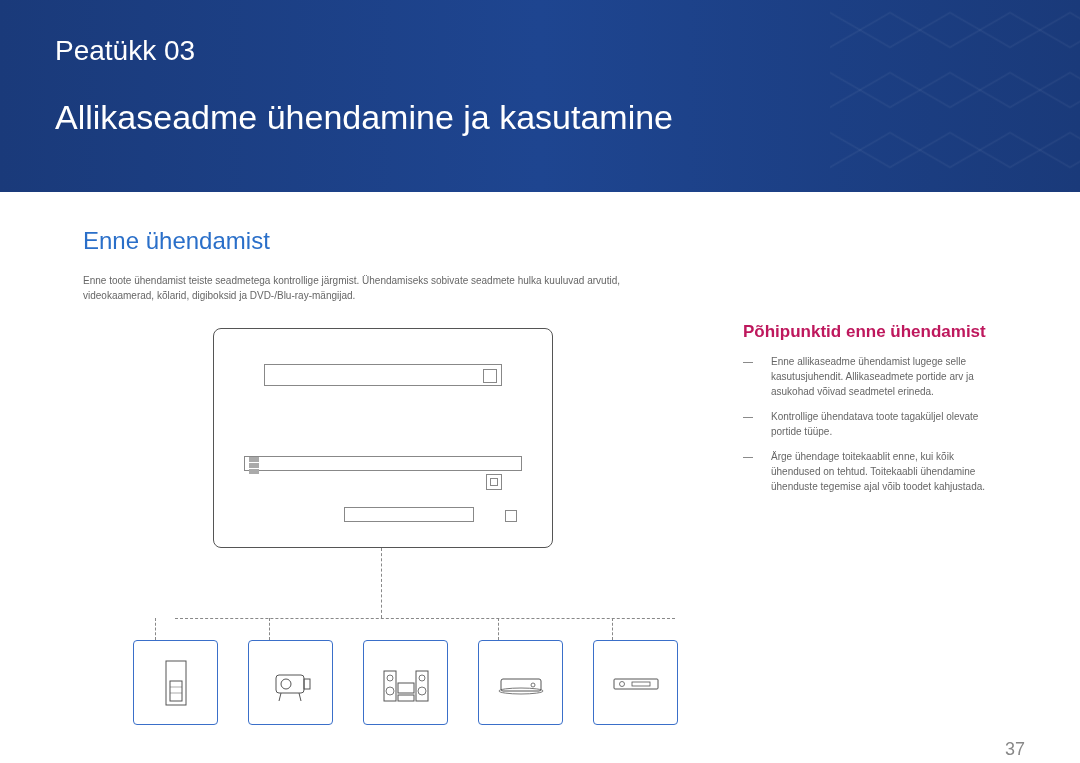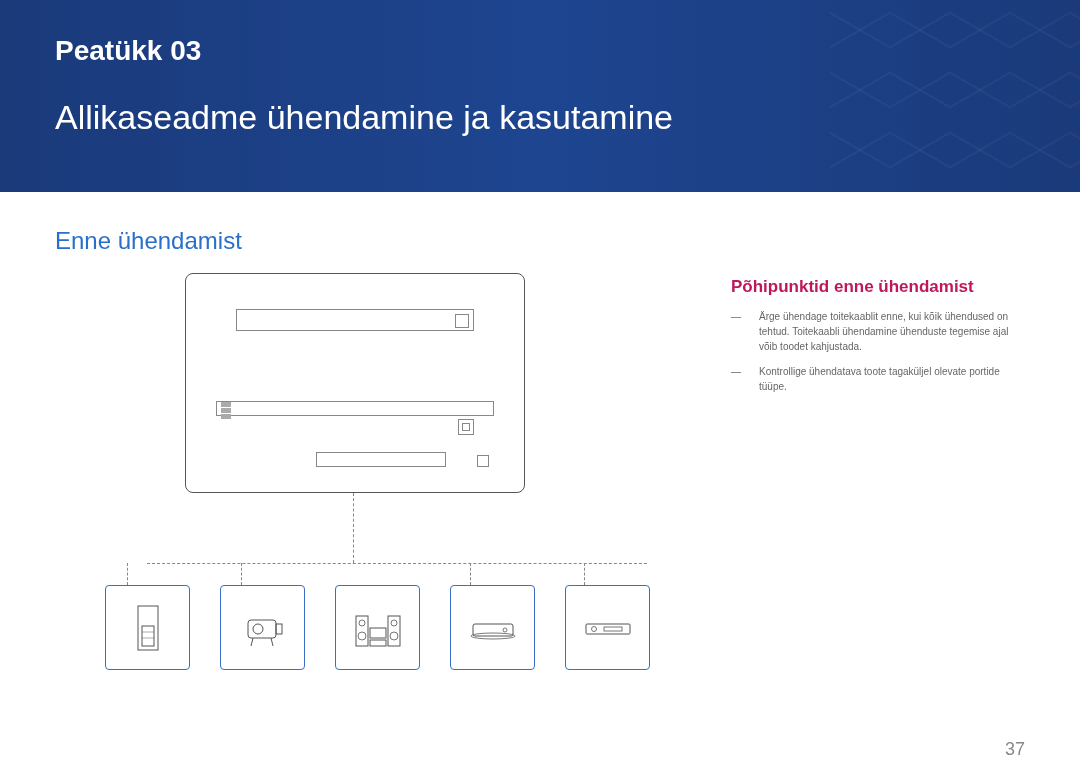--- a/index.html
+++ b/index.html
@@ -29,33 +29,34 @@
       bottom: 0;
       width: 250px;
       background-image: 
         linear-gradient(30deg, transparent 48%, rgba(255,255,255,0.05) 50%, transparent 52%),
         linear-gradient(-30deg, transparent 48%, rgba(255,255,255,0.05) 50%, transparent 52%);
       background-size: 60px 60px;
     }
     .chapter-label {
       color: #ffffff;
       font-size: 28px;
-      font-weight: 700;
+      font-weight: 400;
       margin-bottom: 5px;
     }
     .chapter-title {
       color: #ffffff;
       font-size: 34px;
       font-weight: 400;
       margin-top: 31px;
     }
     .content {
-      padding: 35px 55px;
-      display: flex;
-      gap: 76px;
+      padding: 35px 83px;
+      display: flex;
+      gap: 60px;
+      align-items: center;
     }
     .left-column {
       flex: 1;
     }
     .right-column {
       width: 400px;
     }
     .section-title {
       color: #2a6fc9;
       font-size: 24px;
@@ -241,20 +242,21 @@
 <body>
 
 <div class="header-banner">
   <div class="chapter-label">Peatükk 03</div>
   <div class="chapter-title">Allikaseadme ühendamine ja kasutamine</div>
 </div>
 
 <div class="content">
   <div class="left-column">
     <h2 class="section-title">Enne ühendamist</h2>
+    <p class="intro-text">Enne toote ühendamist teiste seadmetega kontrollige järgmist. Ühendamiseks sobivate seadmete hulka kuuluvad arvutid, videokaamerad, kõlarid, digiboksid ja DVD-/Blu-ray-mängijad.</p>
 
     <div class="diagram-container">
       <div class="tv-box">
         <div class="tv-inner-top"></div>
         <div class="tv-inner-bottom"></div>
         <div class="tv-ports-left">
           <div class="tv-port-small"></div>
           <div class="tv-port-small"></div>
           <div class="tv-port-small"></div>
         </div>
@@ -317,19 +319,20 @@
             <rect x="26" y="29" width="18" height="4" fill="none" stroke="#555" stroke-width="0.8"></rect>
           </svg>
         </div>
       </div>
     </div>
   </div>
 
   <div class="right-column">
     <h3 class="subsection-title">Põhipunktid enne ühendamist</h3>
     <ul class="bullet-list">
+      <li>Enne allikaseadme ühendamist lugege selle kasutusjuhendit. Allikaseadmete portide arv ja asukohad võivad seadmetel erineda.</li>
+      <li>Kontrollige ühendatava toote tagaküljel olevate portide tüüpe.</li>
       <li>Ärge ühendage toitekaablit enne, kui kõik ühendused on tehtud. Toitekaabli ühendamine ühenduste tegemise ajal võib toodet kahjustada.</li>
-      <li>Kontrollige ühendatava toote tagaküljel olevate portide tüüpe.</li>
     </ul>
   </div>
 </div>
 
 <div class="page-number">37</div>
 
 </body></html>

